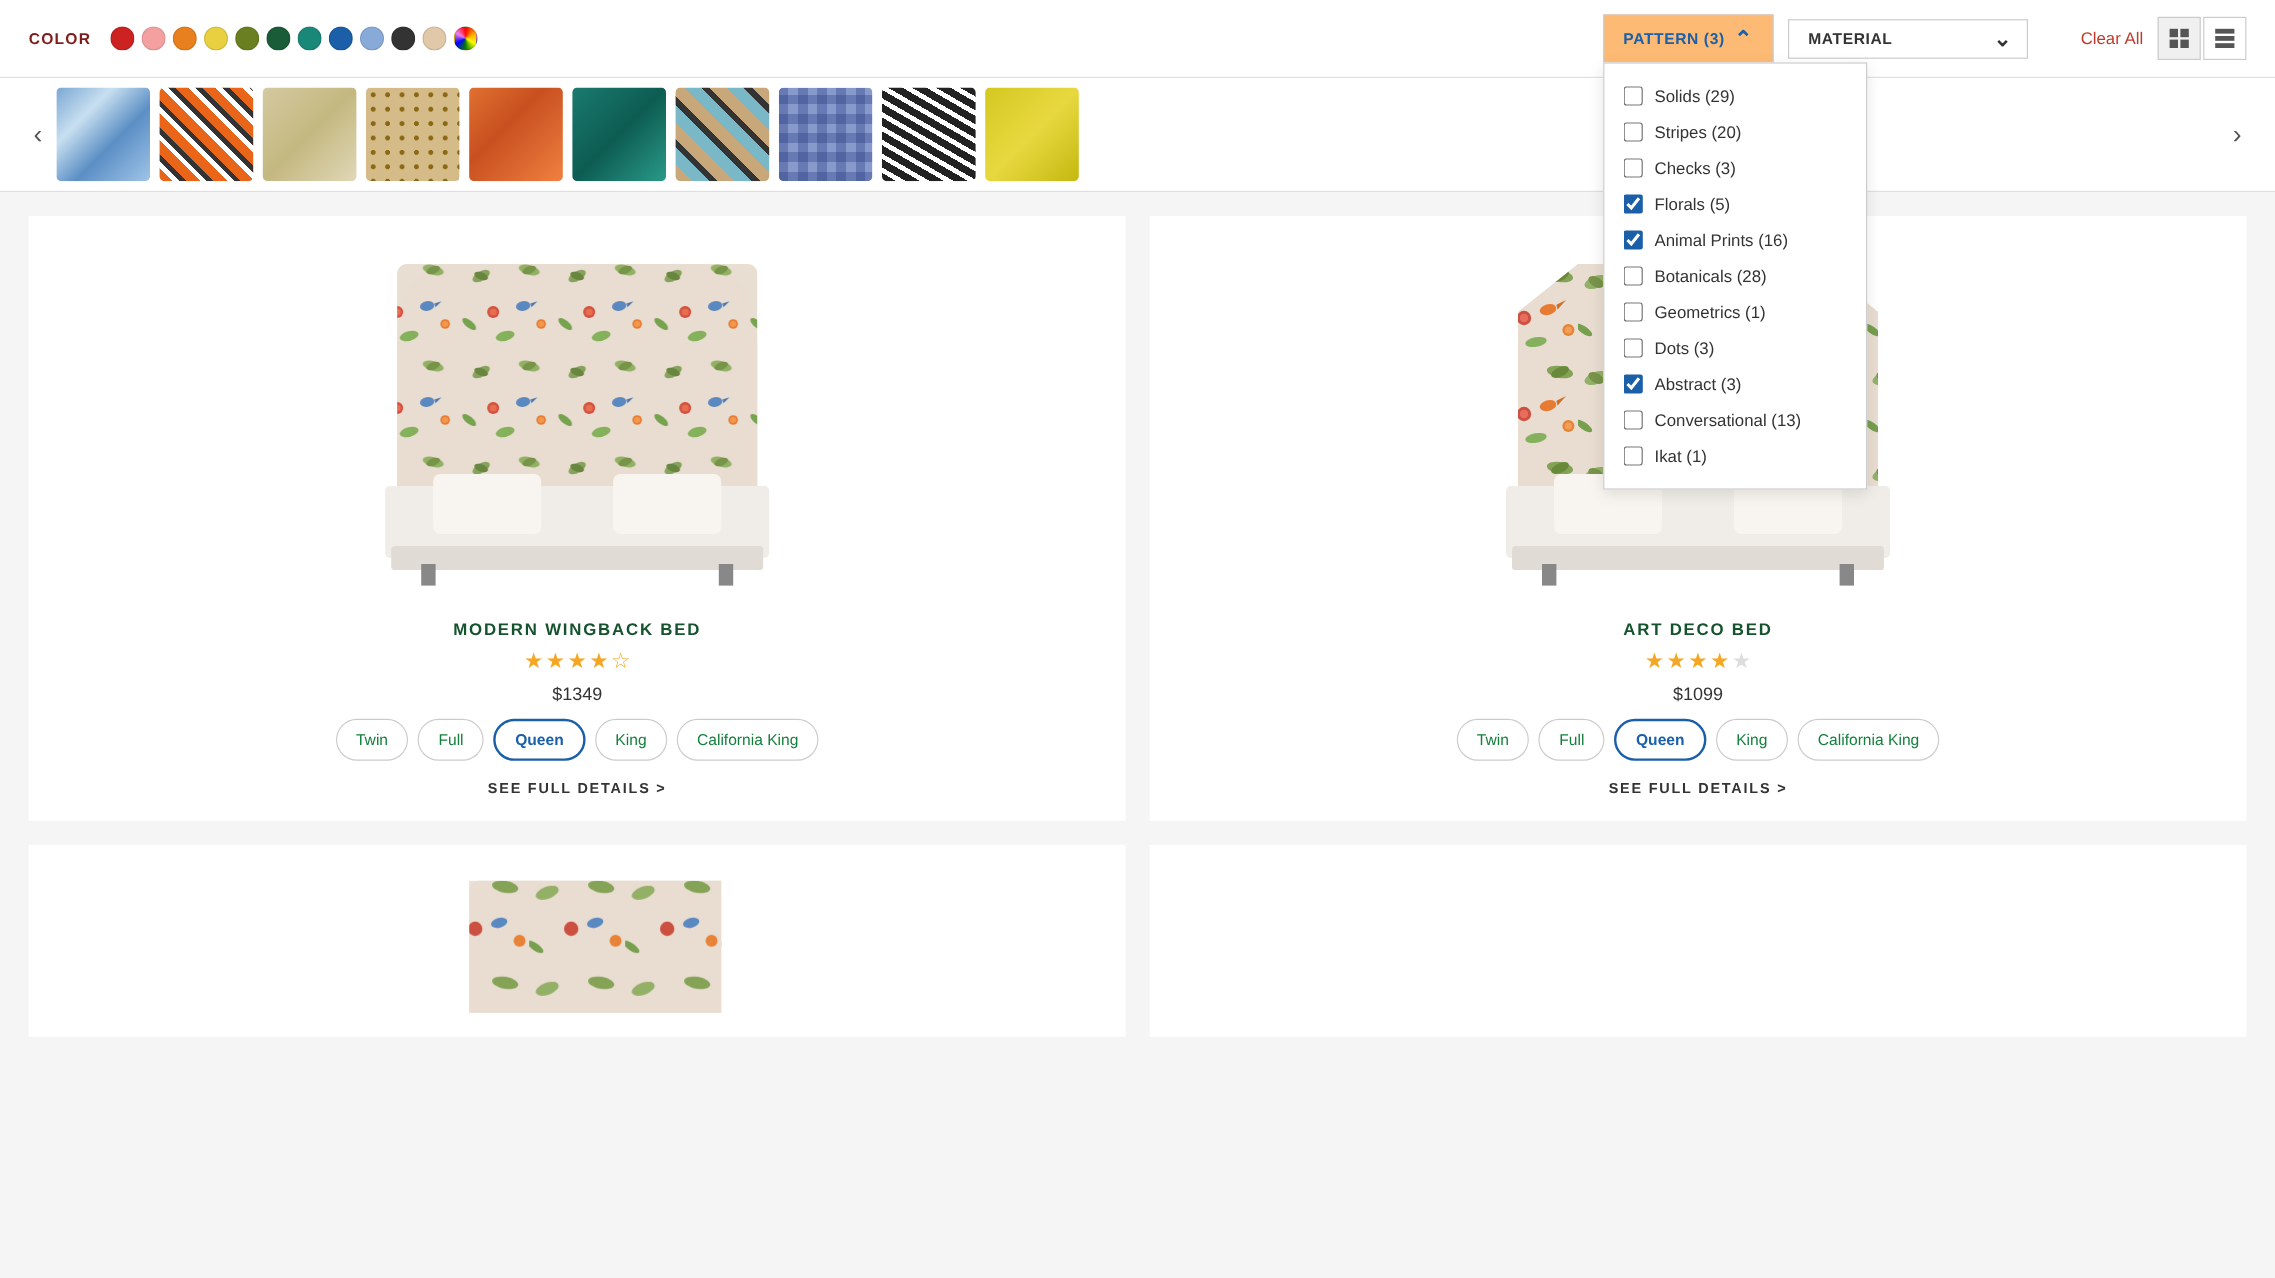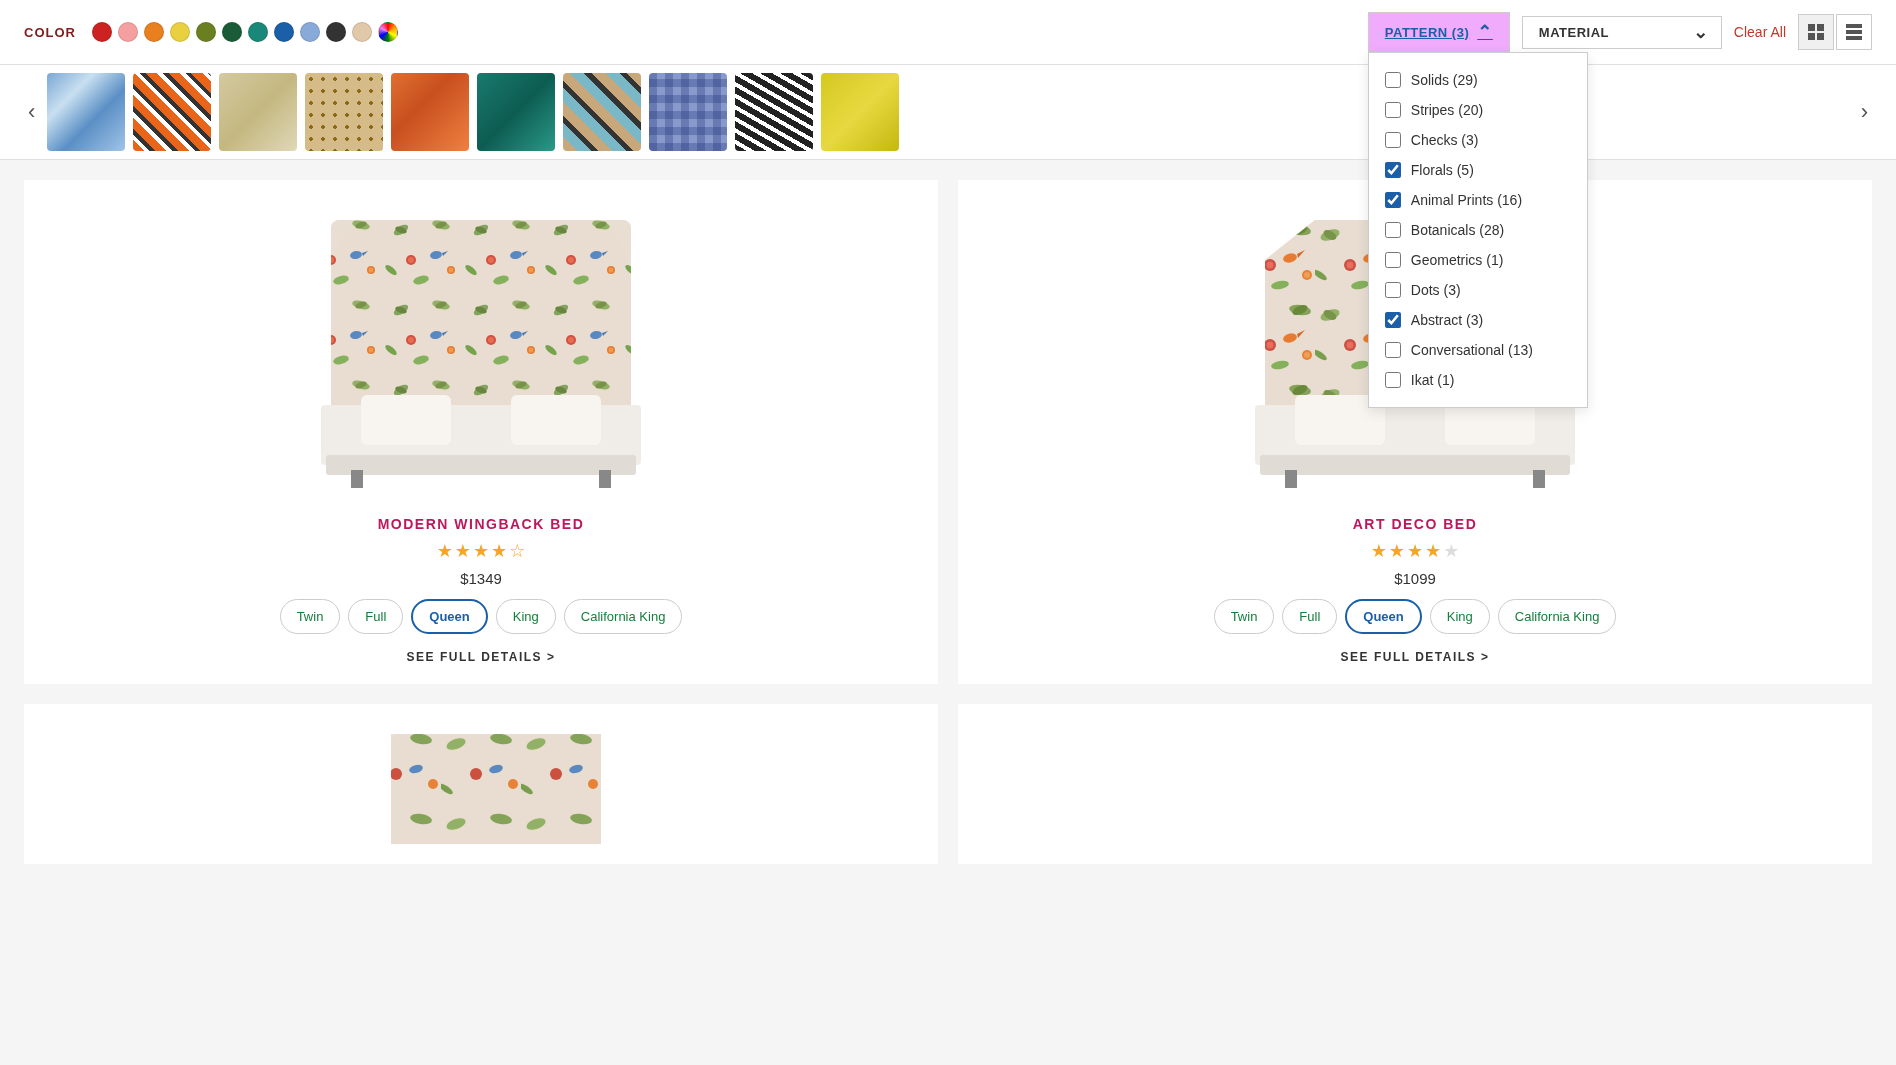--- a/index.html
+++ b/index.html
@@ -38,32 +38,31 @@
       margin-left: auto;
       display: flex;
       align-items: center;
       gap: 12px;
     }
 
     .pattern-dropdown {
       position: relative;
     }
     .pattern-btn {
-      background: #f0abfc;
+      background: #fdba74;
       border: 1px solid #ccc;
       padding: 8px 16px;
       font-size: 13px;
       font-weight: bold;
       letter-spacing: 0.5px;
       color: #1a5fa8;
       cursor: pointer;
       display: flex;
       align-items: center;
       gap: 8px;
-      text-decoration: underline;
     }
 
     .material-btn {
       background: #fff;
       border: 1px solid #ccc;
       padding: 8px 80px 8px 16px;
       font-size: 13px;
       font-weight: bold;
       letter-spacing: 0.5px;
       color: #333;
@@ -79,20 +78,21 @@
       right: 12px;
     }
 
     .clear-all-btn {
       background: none;
       border: none;
       color: #c0392b;
       font-size: 14px;
       cursor: pointer;
       font-weight: 500;
+      margin-left: 32px;
     }
 
     .view-toggle {
       display: flex;
       gap: 2px;
     }
     .view-btn {
       background: #fff;
       border: 1px solid #ccc;
       width: 36px;
@@ -203,21 +203,21 @@
       align-items: center;
       justify-content: center;
       overflow: hidden;
       margin-bottom: 16px;
     }
 
     .product-name {
       font-size: 14px;
       font-weight: bold;
       letter-spacing: 1.5px;
-      color: #be185d;
+      color: #14532d;
       text-align: center;
       margin-bottom: 8px;
     }
     .product-stars {
       display: flex;
       gap: 2px;
       margin-bottom: 8px;
       justify-content: center;
     }
     .star {

